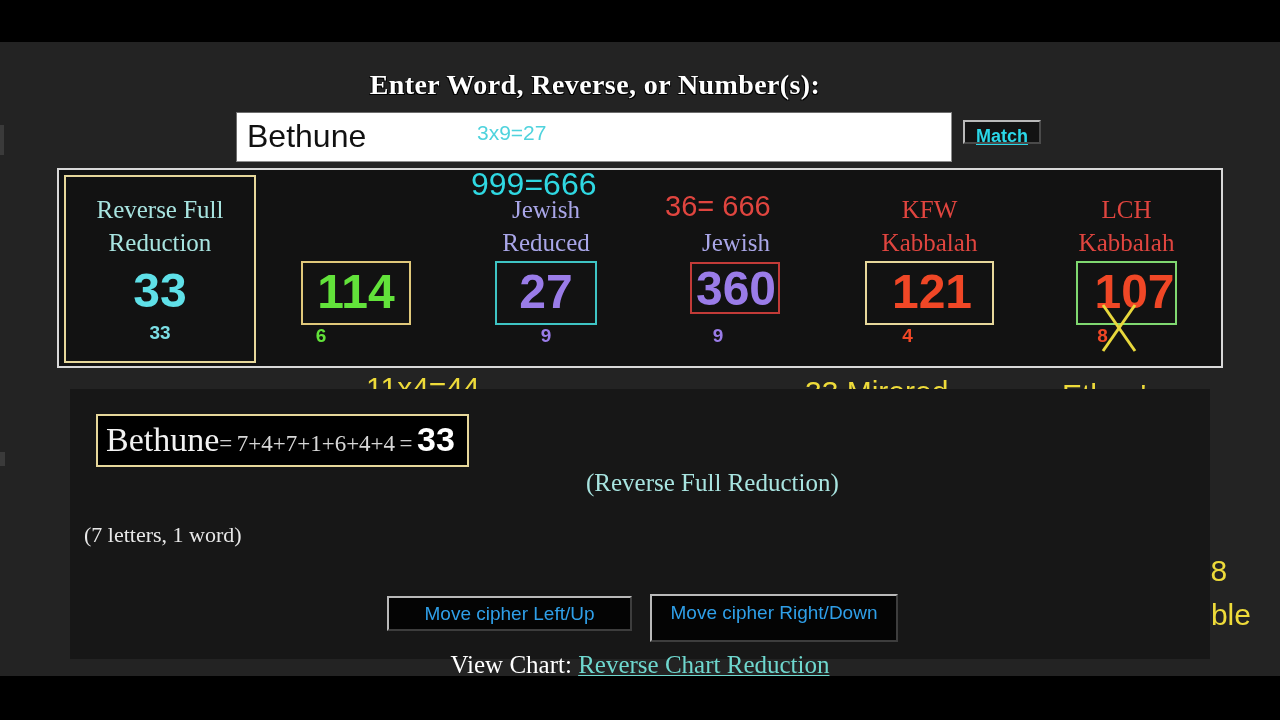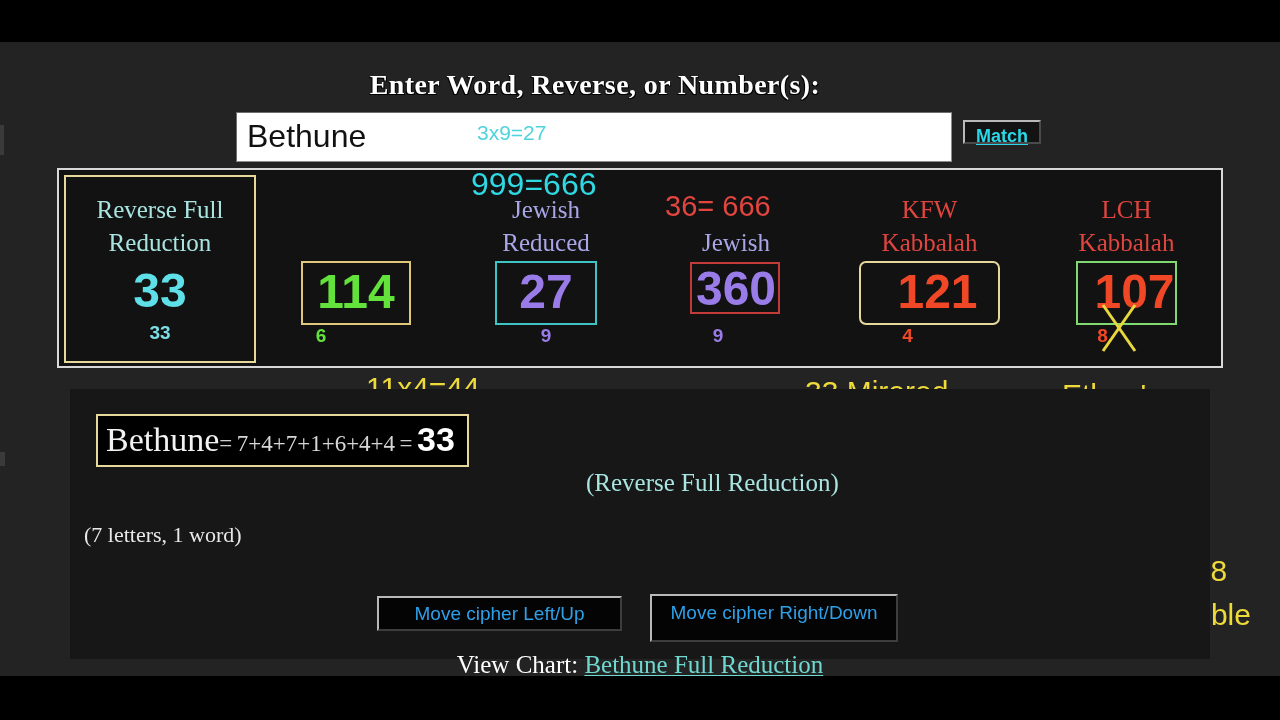--- a/index.html
+++ b/index.html
@@ -287,21 +287,21 @@
     border-top: 2px solid #b9b9b9;
     border-left: 2px solid #b9b9b9;
     border-right: 2px solid #3d3d3d;
     border-bottom: 2px solid #3d3d3d;
     color: #2f9fe8;
     font-size: 19px;
     text-align: center;
     cursor: pointer;
   }
   .move-left {
-    left: 307px;
+    left: 317px;
     top: 207px;
     width: 245px;
     height: 35px;
     line-height: 31px;
   }
   .move-right {
     left: 580px;
     top: 205px;
     width: 248px;
     height: 48px;
@@ -388,21 +388,21 @@
         </div>
         <div class="cipher-sub" style="color:#9a7ce8; position:absolute; left:-18px; top:155px; width:190px;">9</div>
       </div>
 
       <div class="cipher-card" style="left:772px; width:197px;">
         <div class="cipher-title" style="color:#e0453f; position:absolute; left:0; top:23px; width:197px;">
           <div>KFW</div>
           <div>Kabbalah</div>
         </div>
         <div style="position:absolute; left:0; top:91px; width:197px;">
-          <span class="cipher-value boxed-value" style="color:#f04726; border-color:#e6d79a; padding-left:36px; padding-right:20px;border-radius:7px;">121</span>
+          <span class="cipher-value boxed-value" style="color:#f04726; border-color:#e6d79a; padding-left:25px; padding-right:20px;">121</span>
         </div>
         <div class="cipher-sub" style="color:#f04726; position:absolute; left:-22px; top:155px; width:197px;">4</div>
       </div>
 
       <div class="cipher-card" style="left:969px; width:197px;">
         <div class="cipher-title" style="color:#e0453f; position:absolute; left:0; top:23px; width:197px;">
           <div>LCH</div>
           <div>Kabbalah</div>
         </div>
         <div style="position:absolute; left:0; top:91px; width:197px;">
@@ -444,19 +444,19 @@
 
       <div class="bd-cipher">(Reverse Full Reduction)</div>
 
       <div class="letters-note">(7 letters, 1 word)</div>
 
       <div class="move-btn move-left">Move cipher Left/Up</div>
       <div class="move-btn move-right">Move cipher Right/Down</div>
 
       <div class="view-chart">
         <span class="vc-label">View Chart:</span>
-        <span class="vc-link">Bethune Full Reduction</span>
+        <span class="vc-link">Reverse Chart Reduction</span>
       </div>
 
     </div>
 
   </div>
 </div>
 
 </body></html>

